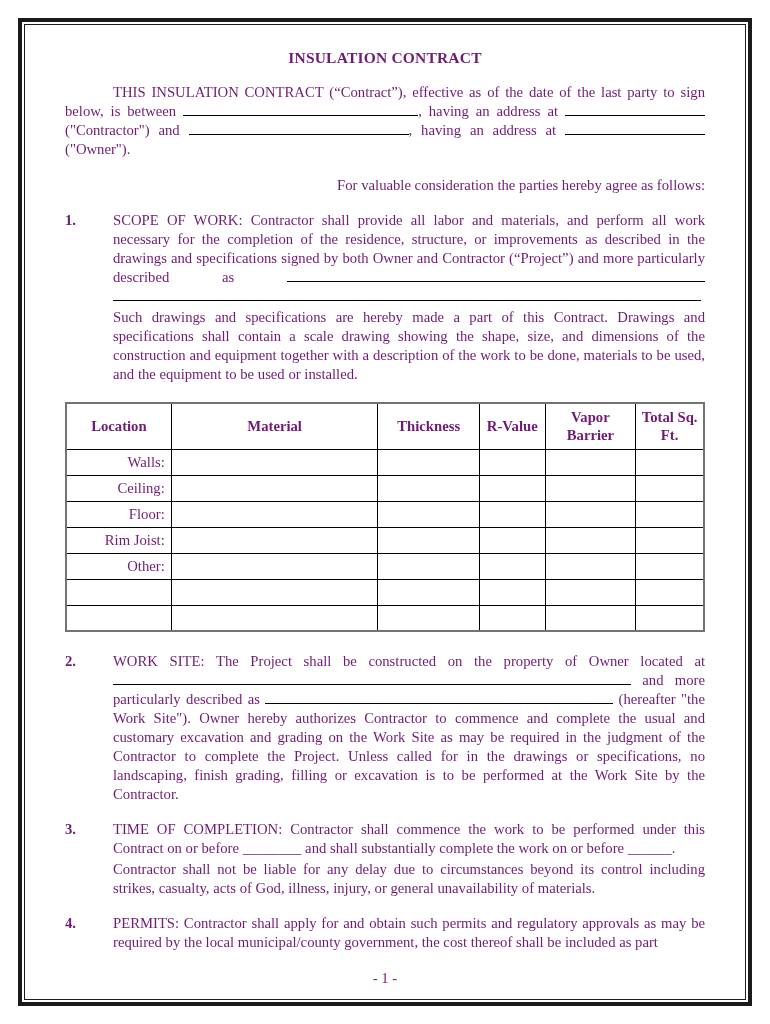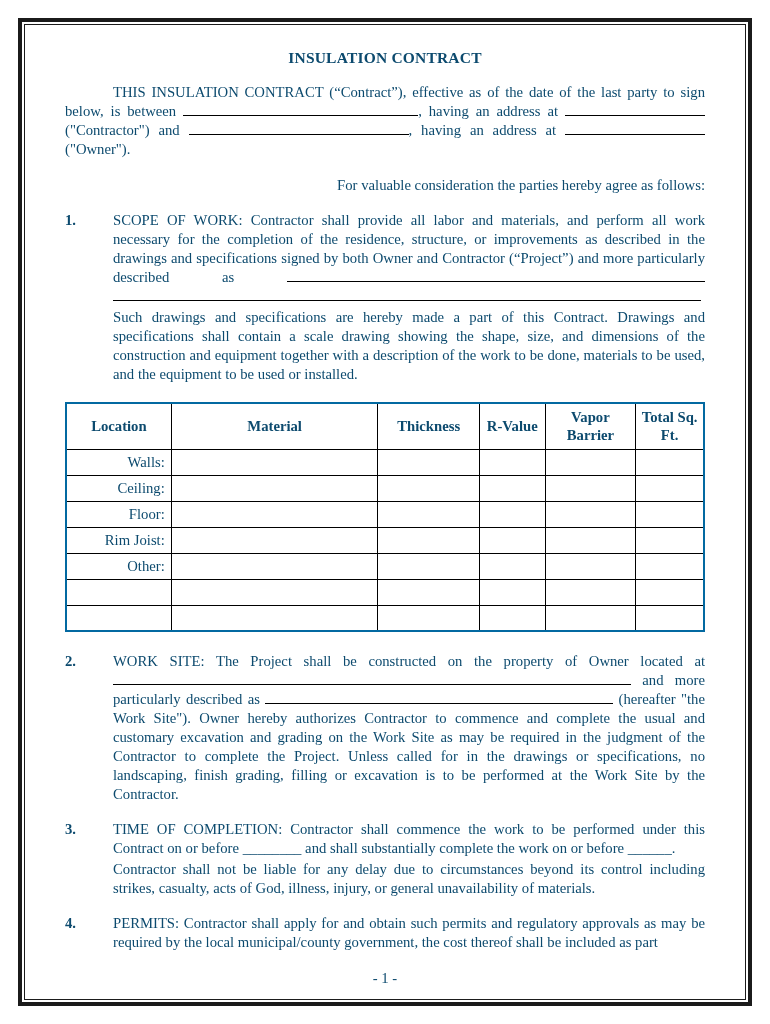--- a/index.html
+++ b/index.html
@@ -4,21 +4,21 @@
 <style>
   * { box-sizing: border-box; }
   html, body { margin: 0; padding: 0; background: #ffffff; }
 
   .page {
     width: 770px;
     height: 1024px;
     padding: 18px;
     background: #ffffff;
     font-family: "Liberation Serif", "DejaVu Serif", serif;
-    color: #0c4a6e;
+    color: #701a75;
   }
   .frame-outer {
     height: 100%;
     border: 4px solid #1b1b1b;
     padding: 2px;
   }
   .frame-inner {
     height: 100%;
     border: 1px solid #1b1b1b;
     padding: 24px 40px 10px 40px;
@@ -61,21 +61,21 @@
     vertical-align: baseline;
   }
 
   b { font-weight: normal; }
 
   .ins-table {
     width: 100%;
     border-collapse: collapse;
     table-layout: fixed;
     margin: 18px 0 4px 0;
-    border: 2px solid #0369a1;
+    border: 2px solid #737373;
   }
   .ins-table th {
     border: 1px solid #000;
     font-size: 14.7px;
     font-weight: bold;
     text-align: center;
     vertical-align: middle;
     padding: 4px 2px;
     height: 46px;
     line-height: 18px;

